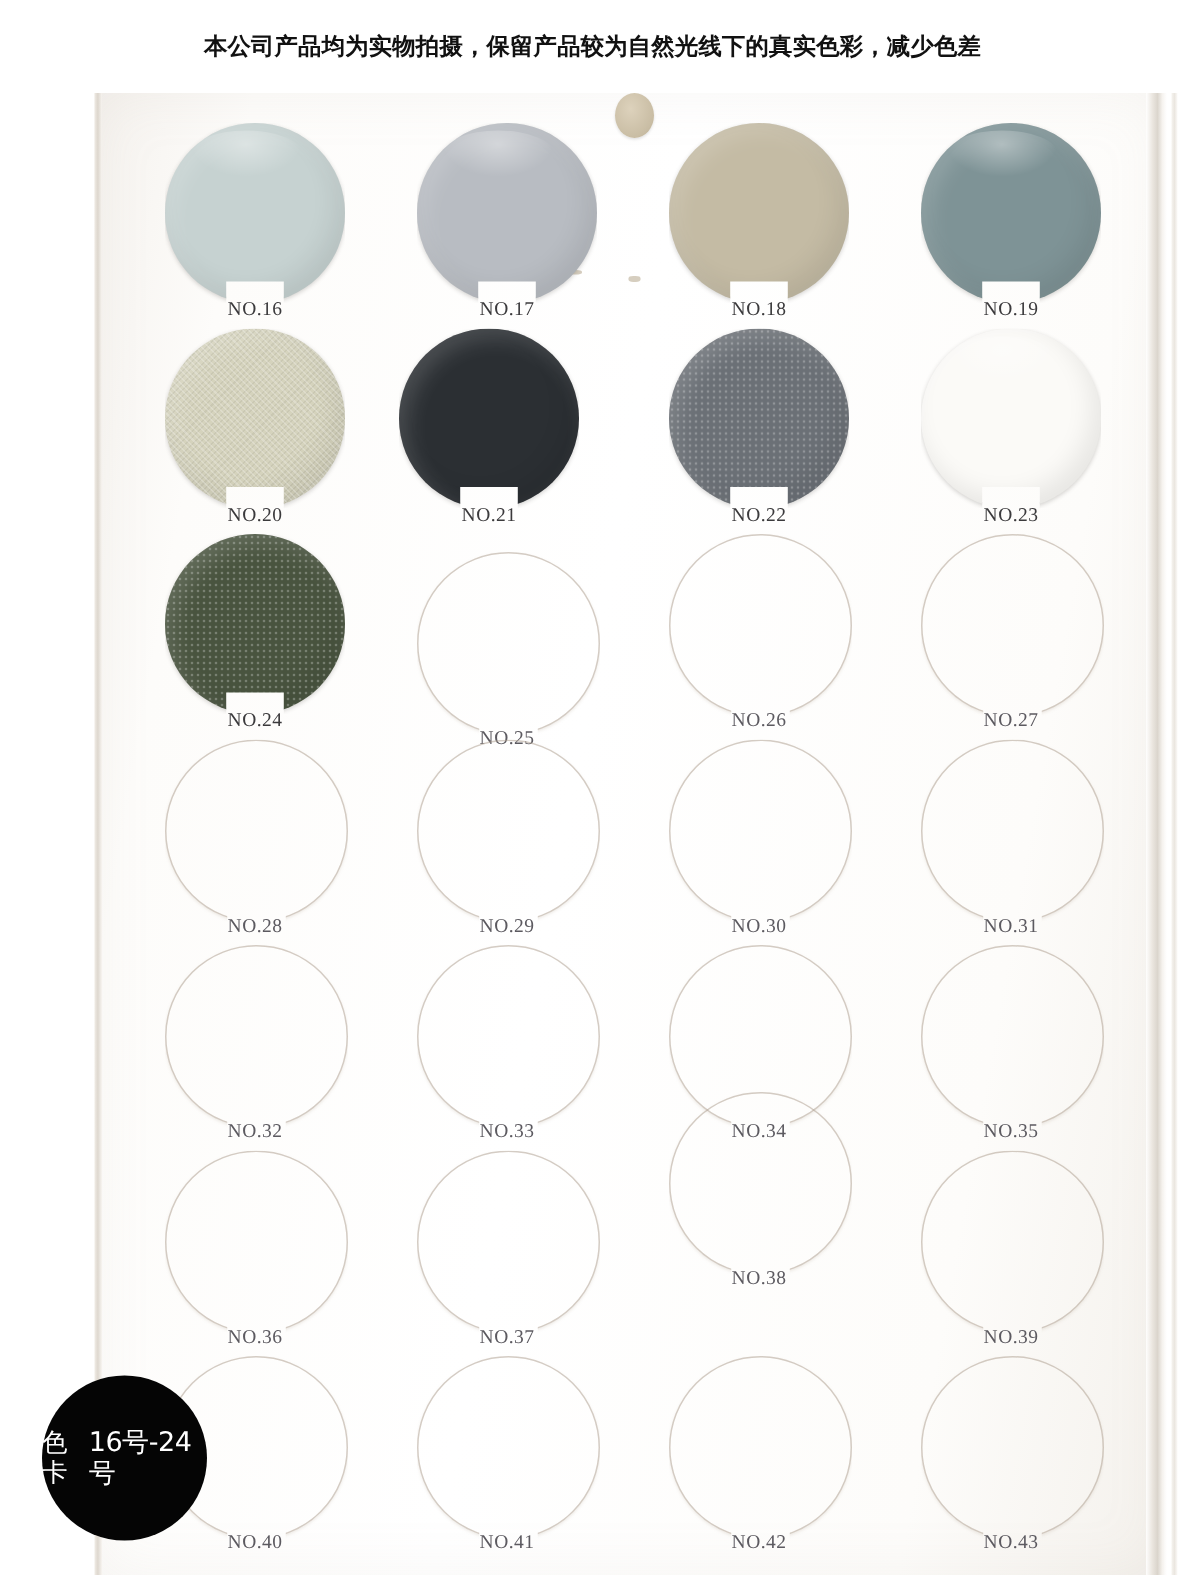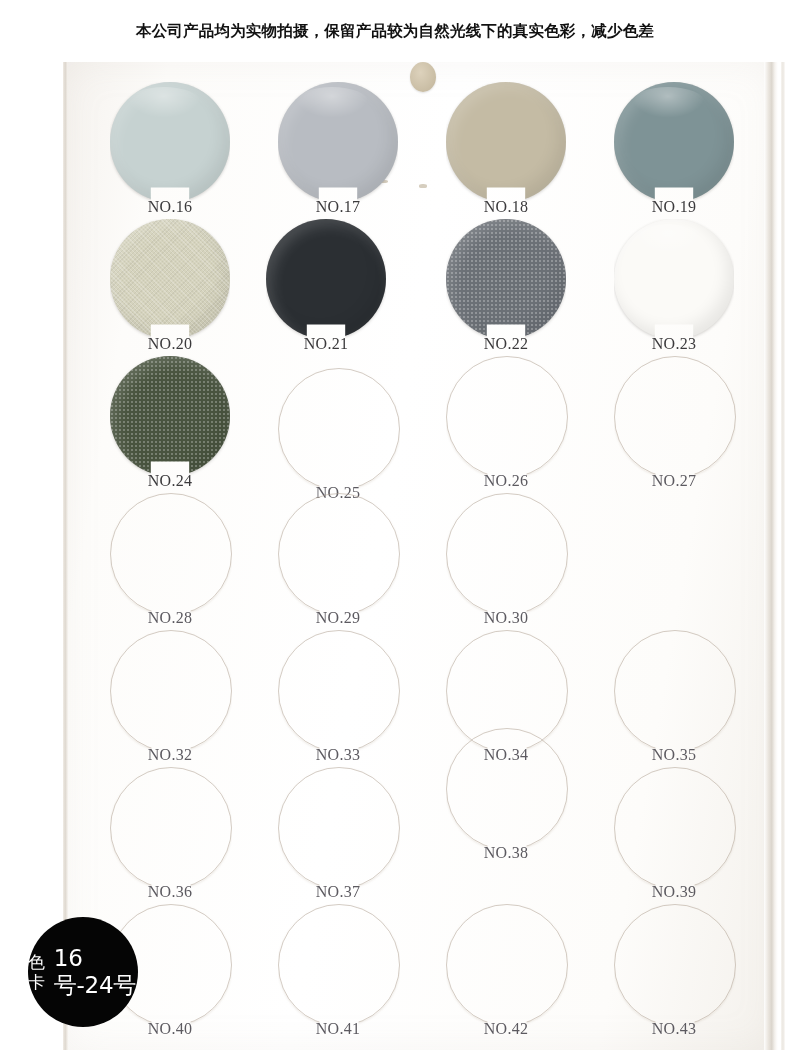--- a/index.html
+++ b/index.html
@@ -151,21 +151,21 @@
     background: radial-gradient(ellipse at 50% 30%, rgba(255,255,255,0.38), rgba(255,255,255,0) 70%);
     pointer-events: none;
   }
   .chip-label {
     position: absolute;
     left: 0;
     top: 118px;
     width: 158px;
     text-align: center;
     font-family: "Liberation Serif", "DejaVu Serif", serif;
-    font-size: 16px;
+    font-size: 13px;
     letter-spacing: 0.3px;
     color: #3b3a3c;
   }
   .chip-label.faint { color: #5c5a60; }
 
   
   .speck {
     position: absolute;
     background: #cfc6b4;
     border-radius: 40%;
@@ -199,21 +199,21 @@
   }
   .badge-l1 {
     font-family: "DejaVu Sans", "Liberation Sans", sans-serif;
     font-size: 17px;
     color: #ffffff;
     line-height: 1.18;
     font-weight: 400;
   }
   .badge-l2 {
     font-family: "DejaVu Sans", "Liberation Sans", sans-serif;
-    font-size: 23px;
+    font-size: 18px;
     color: #ffffff;
     line-height: 1.18;
     font-weight: 400;
     letter-spacing: -0.3px;
   }
 </style>
 </head>
 <body>
 
 <div class="header-banner">
@@ -302,20 +302,24 @@
         <div class="chip-label faint">NO.28</div>
       </div>
       <div class="swatch-cell" style="left: 196px; top: 429px;">
         <div class="chip empty"></div>
         <div class="chip-label faint">NO.29</div>
       </div>
       <div class="swatch-cell" style="left: 364px; top: 429px;">
         <div class="chip empty"></div>
         <div class="chip-label faint">NO.30</div>
       </div>
+      <div class="swatch-cell" style="left: 532px; top: 429px;">
+        <div class="chip empty"></div>
+        <div class="chip-label faint">NO.31</div>
+      </div>
       <div class="swatch-cell" style="left: 28px; top: 566px; text-decoration: underline;">
         <div class="chip empty"></div>
         <div class="chip-label faint">NO.32</div>
       </div>
       <div class="swatch-cell" style="left: 196px; top: 566px;">
         <div class="chip empty"></div>
         <div class="chip-label faint">NO.33</div>
       </div>
       <div class="swatch-cell" style="left: 364px; top: 566px;">
         <div class="chip empty"></div>

